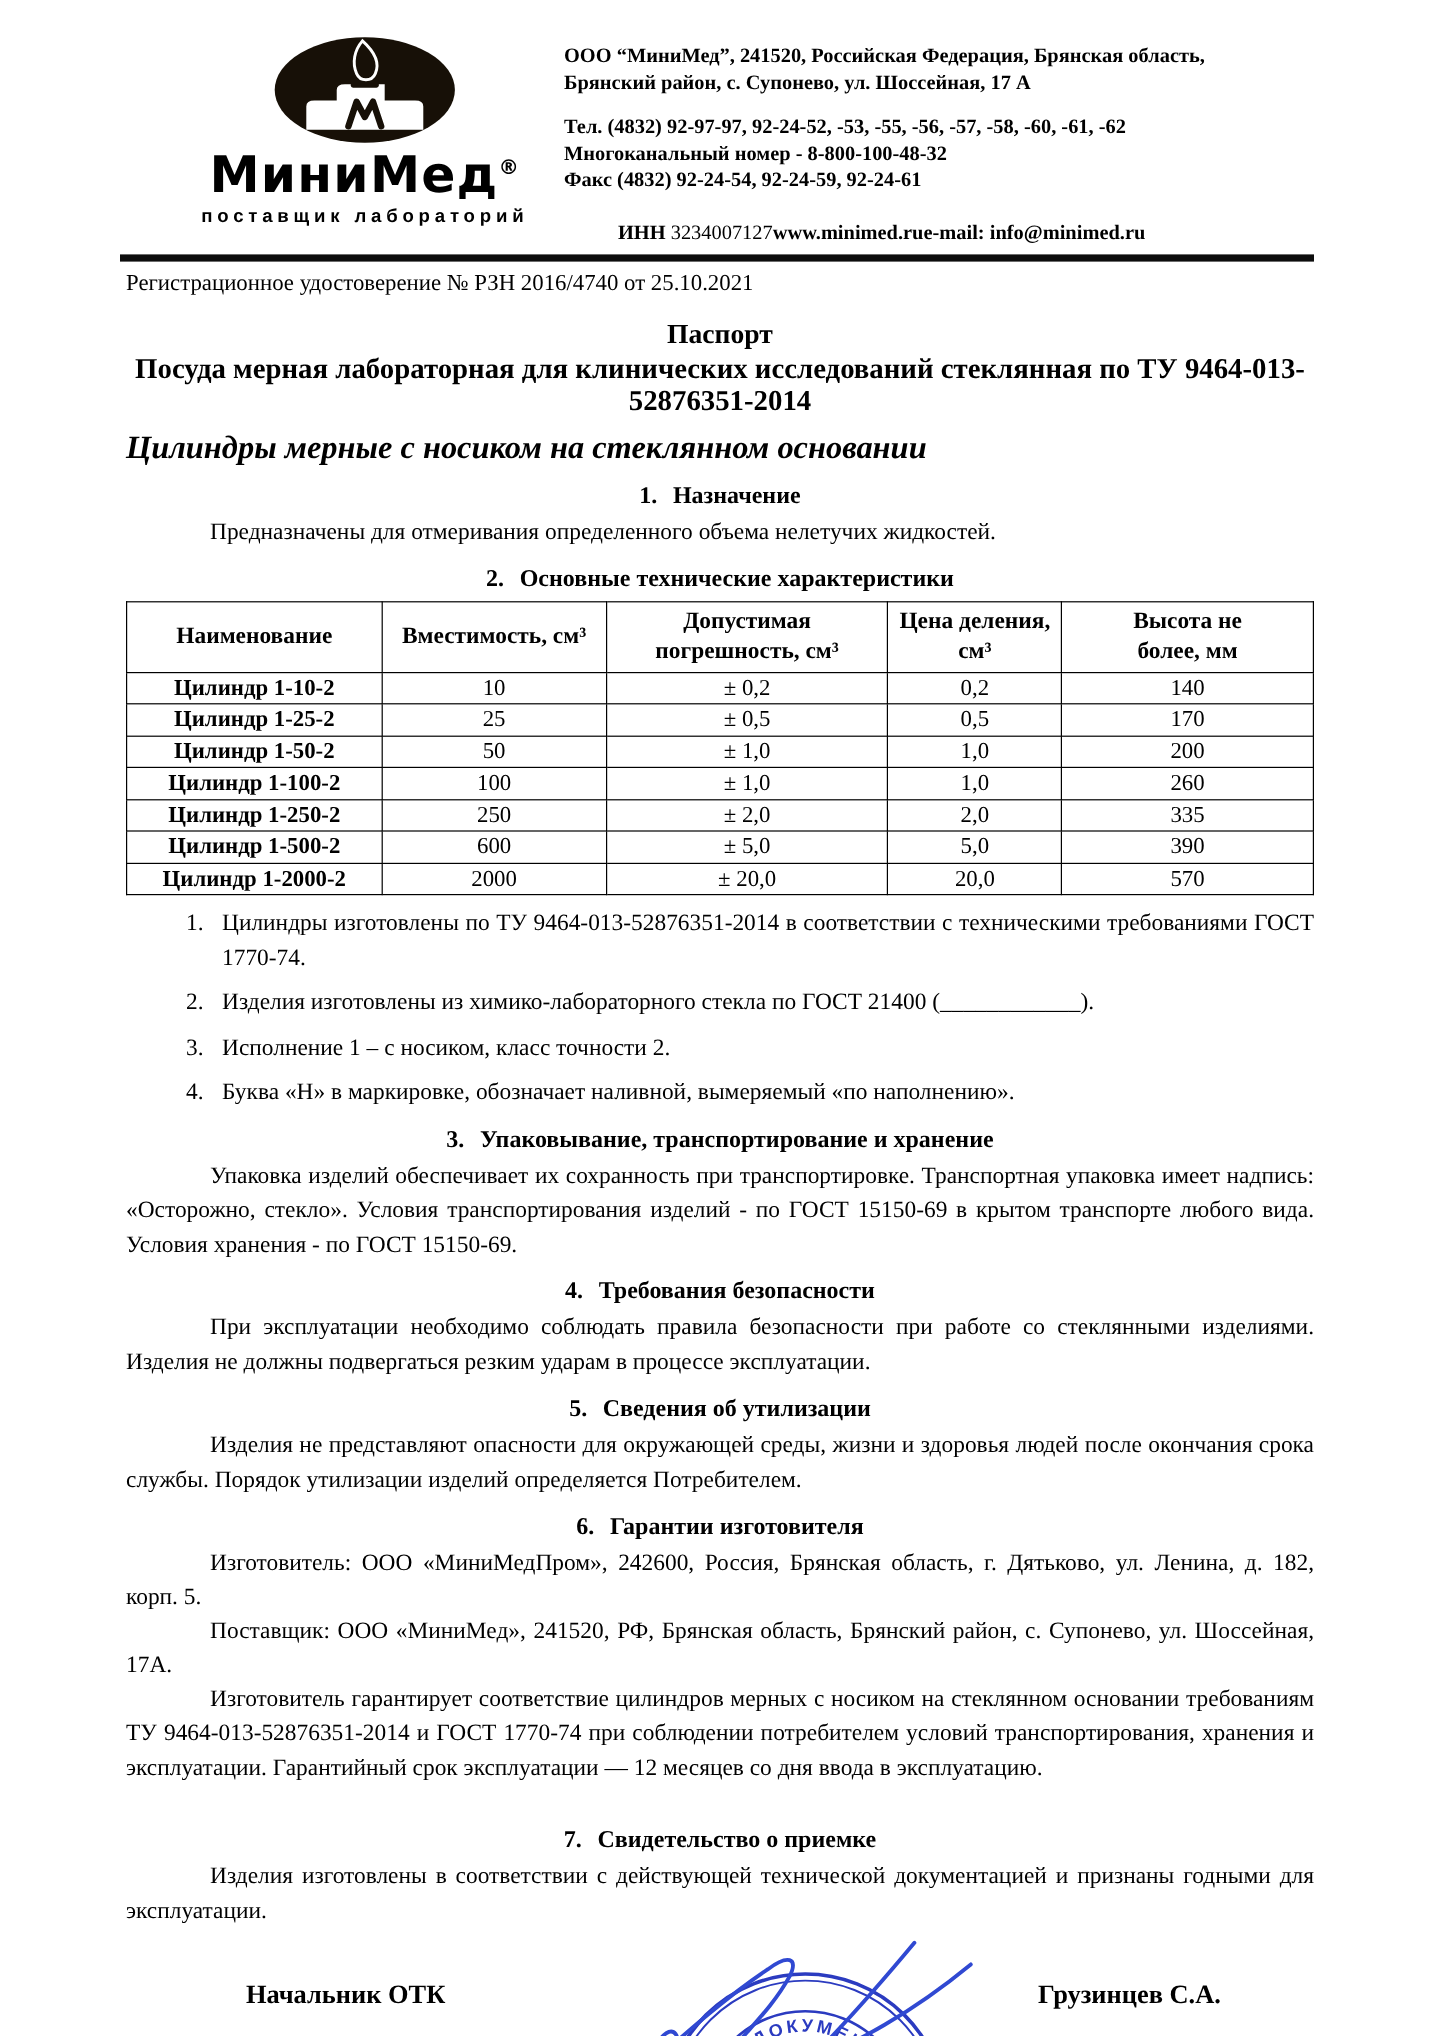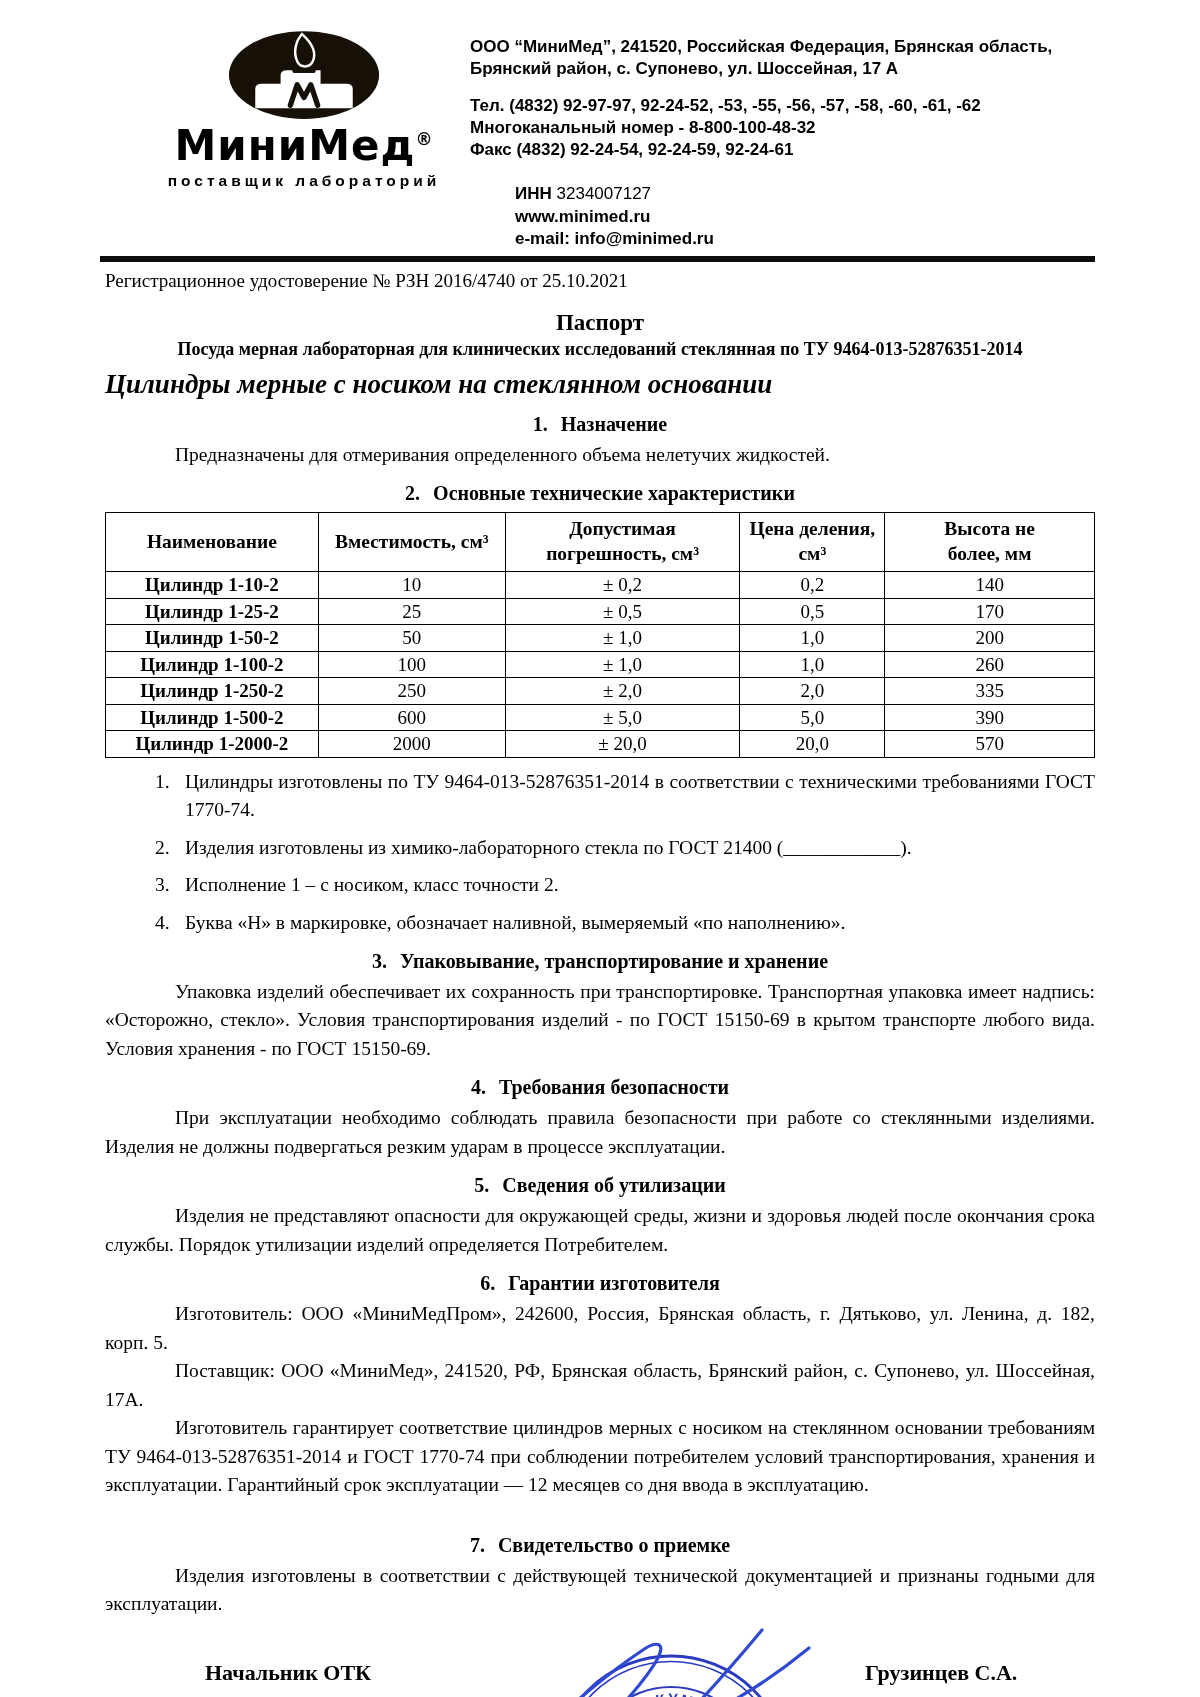--- a/index.html
+++ b/index.html
@@ -12,30 +12,30 @@
   
   .top-header { display:flex; padding:28px 105px 0 148px; }
   .logo-block { width:312px; flex:0 0 312px; text-align:center; }
   .logo-icon { display:block; margin:0 auto; }
   .brand-line { font-family:"DejaVu Sans", sans-serif; font-weight:bold;
     font-size:42px; line-height:1.05; letter-spacing:1px; white-space:nowrap; margin-top:2px; }
   .brand-reg { font-size:17px; vertical-align:super; }
   .tagline { font-family:Liberation Sans, sans-serif; font-weight:bold;
     font-size:15.5px; letter-spacing:4px; margin-top:4px; white-space:nowrap; }
   .contact-block { margin-left:10px; flex:1; padding-top:8px;
-    font-family:Liberation Sans, sans-serif; font-weight:bold; font-size:17px; line-height:1.3; }
+    font-family:Liberation Serif, serif; font-weight:bold; font-size:17px; line-height:1.3; }
   .contact-group { margin-bottom:15px; }
-  .inn-row { display:flex; justify-content:flex-start; padding-left:45px; margin-top:22px;flex-direction:column; }
+  .inn-row { display:flex; justify-content:flex-start; padding-left:45px; margin-top:22px; }
   .inn-value { font-weight:normal; }
   .header-rule { margin:6px 105px 0 100px; border-top:6px solid #0d0d0d; }
 
   
   .reg-line { font-size:19px; margin-top:8px; }
   .doc-title { text-align:center; font-weight:bold; font-size:23px; margin-top:18px; }
-  .doc-subtitle { text-align:center; font-weight:bold; font-size:18px; margin-top:3px; }
+  .doc-subtitle { text-align:center; font-weight:bold; font-size:24px; margin-top:3px; }
   .product-title { text-align:left; font-weight:bold; font-style:italic; font-size:27px; margin-top:9px; }
   .sec-title { text-align:center; font-weight:bold; font-size:20px; margin:13px 0 5px; }
   .sec-num { margin-right:13px; }
   .para { font-size:19.5px; line-height:1.46; text-align:justify; text-indent:70px; margin:0; }
 
   
   table.spec { width:100%; border-collapse:collapse; margin-top:7px; }
   .spec th, .spec td { border:1.6px solid #000; text-align:center; vertical-align:middle; }
   .spec th { font-size:19.5px; font-weight:bold; padding:4px 4px; line-height:1.28; }
   .spec td { font-size:19px; padding:0 4px; height:25.5px; line-height:1.25; }

